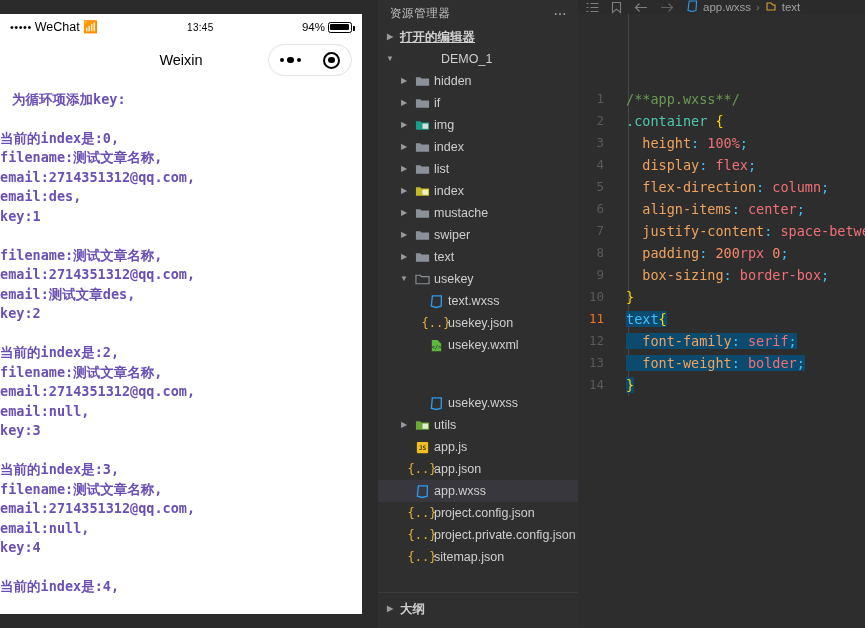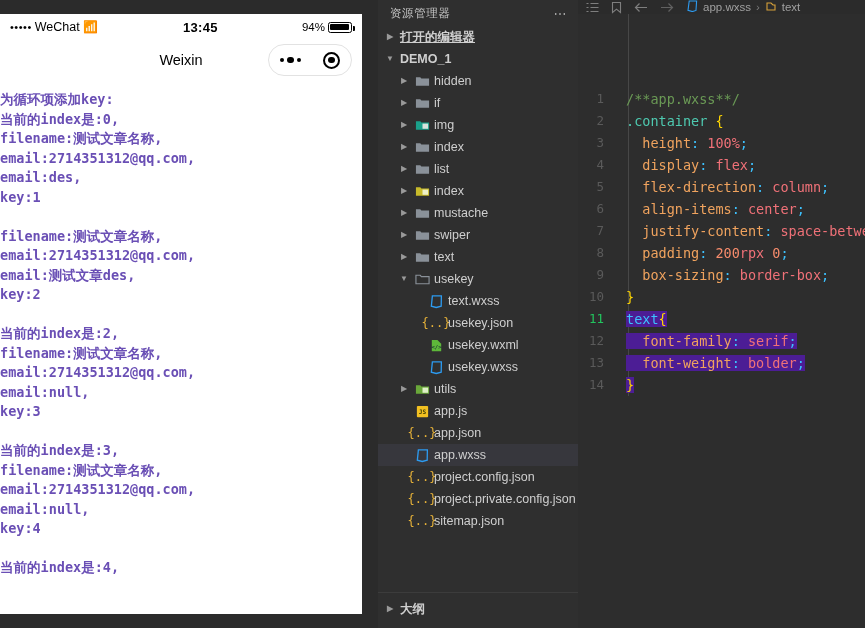--- a/index.html
+++ b/index.html
@@ -18,21 +18,21 @@
     position:absolute; top:14px; left:0; width:362px; height:600px;
     background:#ffffff; overflow:hidden;
   }
   .sim-status {
     height:26px; display:flex; align-items:center;
     padding:0 10px; font-size:12.5px; color:#000;
   }
   .sim-status .carrier { display:flex; align-items:center; gap:3px; flex:0 0 auto; }
   .dots5 { letter-spacing:0.5px; font-size:11px; }
   .wifi-ico { font-size:12px; margin-left:1px; }
-  .sim-status .time { flex:1; text-align:center; font-size:13px; letter-spacing:0.3px;font-weight:bold; }
+  .sim-status .time { flex:1; text-align:center; font-size:10px; letter-spacing:0.3px; }
   .sim-status .batt { display:flex; align-items:center; gap:3px; justify-content:flex-end; flex:0 0 auto; font-size:11.5px; }
   .batt-shell {
     width:24px; height:11px; border:1.4px solid #000; border-radius:2.5px;
     position:relative; display:inline-block;
   }
   .batt-shell::after {
     content:""; position:absolute; right:-3.5px; top:3px; width:2px; height:5px;
     background:#000; border-radius:0 1px 1px 0;
   }
   .batt-fill { position:absolute; left:1.2px; top:1.2px; bottom:1.2px; width:86%; background:#000; border-radius:1px; }
@@ -96,24 +96,24 @@
   .code-area {
     position:relative; padding-top:8px;
     font-family:"DejaVu Sans Mono","Liberation Mono", monospace;
     font-size:13.5px; line-height:22px; white-space:pre;
   }
   .code-line { height:22px; display:flex; align-items:center; position:relative; }
   .ln {
     width:30px; flex:0 0 30px; text-align:right; color:#5a5a5a; font-size:12.5px;
     padding-right:4px; user-select:none;
   }
-  .ln.active { color:#22c55e; }
+  .ln.active { color:#f97316; }
   .fold { width:14px; flex:0 0 14px; text-align:center; color:#9a9a9a; font-size:9px; }
   .code-txt { padding-left:4px; position:relative; }
-  .sel { background:#4c1d95; }
+  .sel { background:#0c4a6e; }
   .indent-guide {
     position:absolute; left:50px; top:0; bottom:0; width:1px; background:#474747;
   }
   .k-comment { color:#6a9955; }
   .k-selector { color:#4ec9b0; }
   .k-selector2 { color:#3dc2ff; }
   .k-brace { color:#ffd602; }
   .k-prop { color:#f0a35e; }
   .k-colon { color:#3dc2ff; }
   .k-val { color:#f07178; }
@@ -150,21 +150,21 @@
           <span class="cap-dots">
               <i></i>
               <i class="mid"></i>
               <i></i>
             </span>
           <span class="cap-target"></span>
         </div>
       </div>
 
       <div class="sim-body">
-        <div class="sim-line" style="padding-left:0;">为循环项添加key:</div>
+        <div class="sim-line" style="padding-left:12px;margin-bottom:19px;">为循环项添加key:</div>
         <div id="sim-blocks">
             <div class="sim-block">
               <div class="sim-line">当前的index是:0,</div>
               <div class="sim-line">filename:测试文章名称,</div>
               <div class="sim-line">email:2714351312@qq.com,</div>
               <div class="sim-line">email:des,</div>
               <div class="sim-line">key:1</div>
             </div>
             <div class="sim-block">
               <div class="sim-line">filename:测试文章名称,</div>
@@ -201,21 +201,21 @@
       <span class="exp-ellipsis">⋯</span>
     </div>
 
     <div class="exp-row section">
       <span class="twisty">▶</span>
       <span class="lbl" style="font-weight:bold;text-decoration:underline;">打开的编辑器</span>
     </div>
 
     <div class="exp-row section">
       <span class="twisty">▼</span>
-      <span class="lbl" style="font-weight:bold;">DEMO_1</span>
+      <span class="lbl" style="font-weight:normal;margin-left:41px;">DEMO_1</span>
     </div>
 
     <div class="exp-tree" id="exp-tree">
         <div class="exp-row" style="padding-left: 20px;">
           <span class="twisty">▶</span>
           <span class="ico">
             <svg class="folder-svg" viewBox="0 0 16 16">
               <path d="M1 3.5h4.6l1.2 1.4H15v7.6H1z" fill="#8a9199"></path>
             </svg>
           </span>
@@ -323,21 +323,21 @@
         <div class="exp-row" style="padding-left: 34px;">
           <span class="twisty blank">&nbsp;</span>
           <span class="ico">
             <svg class="folder-svg" viewBox="0 0 16 16">
               <path d="M3 2h6l4 4v8H3z" fill="#5eb83a"></path>
               <text x="8" y="12" font-size="6" font-family="monospace" fill="#123" text-anchor="middle">&lt;/&gt;</text>
             </svg>
           </span>
           <span class="lbl">usekey.wxml</span>
         </div>
-        <div class="exp-row" style="padding-left: 34px;">
+        <div class="exp-row" style="padding-left: 34px; margin-top: 36px;">
           <span class="twisty blank">&nbsp;</span>
           <span class="ico">
             <svg class="folder-svg" viewBox="0 0 16 16">
               <path d="M13.2 2H3.6L2.5 13l5.2 1.4L13 13z" fill="none" stroke="#2d9bf0" stroke-width="1.4"></path>
             </svg>
           </span>
           <span class="lbl">usekey.wxss</span>
         </div>
         <div class="exp-row" style="padding-left: 20px;">
           <span class="twisty">▶</span>

